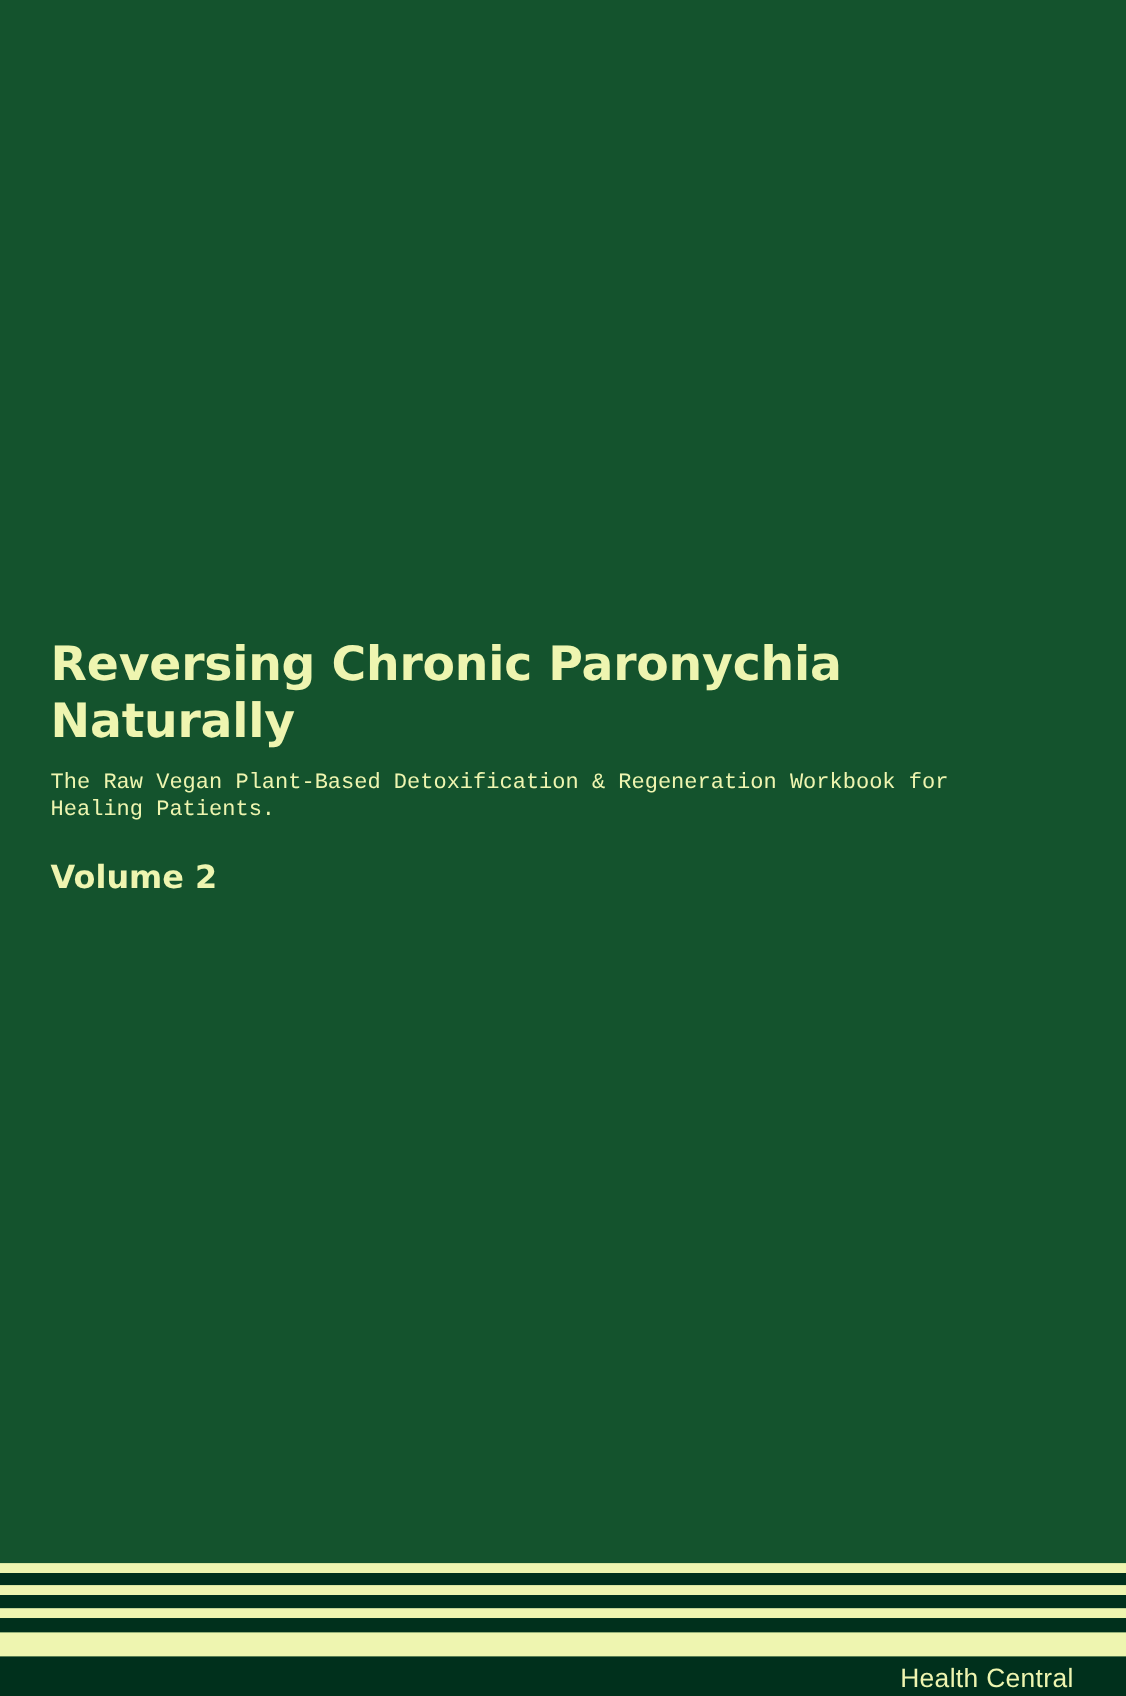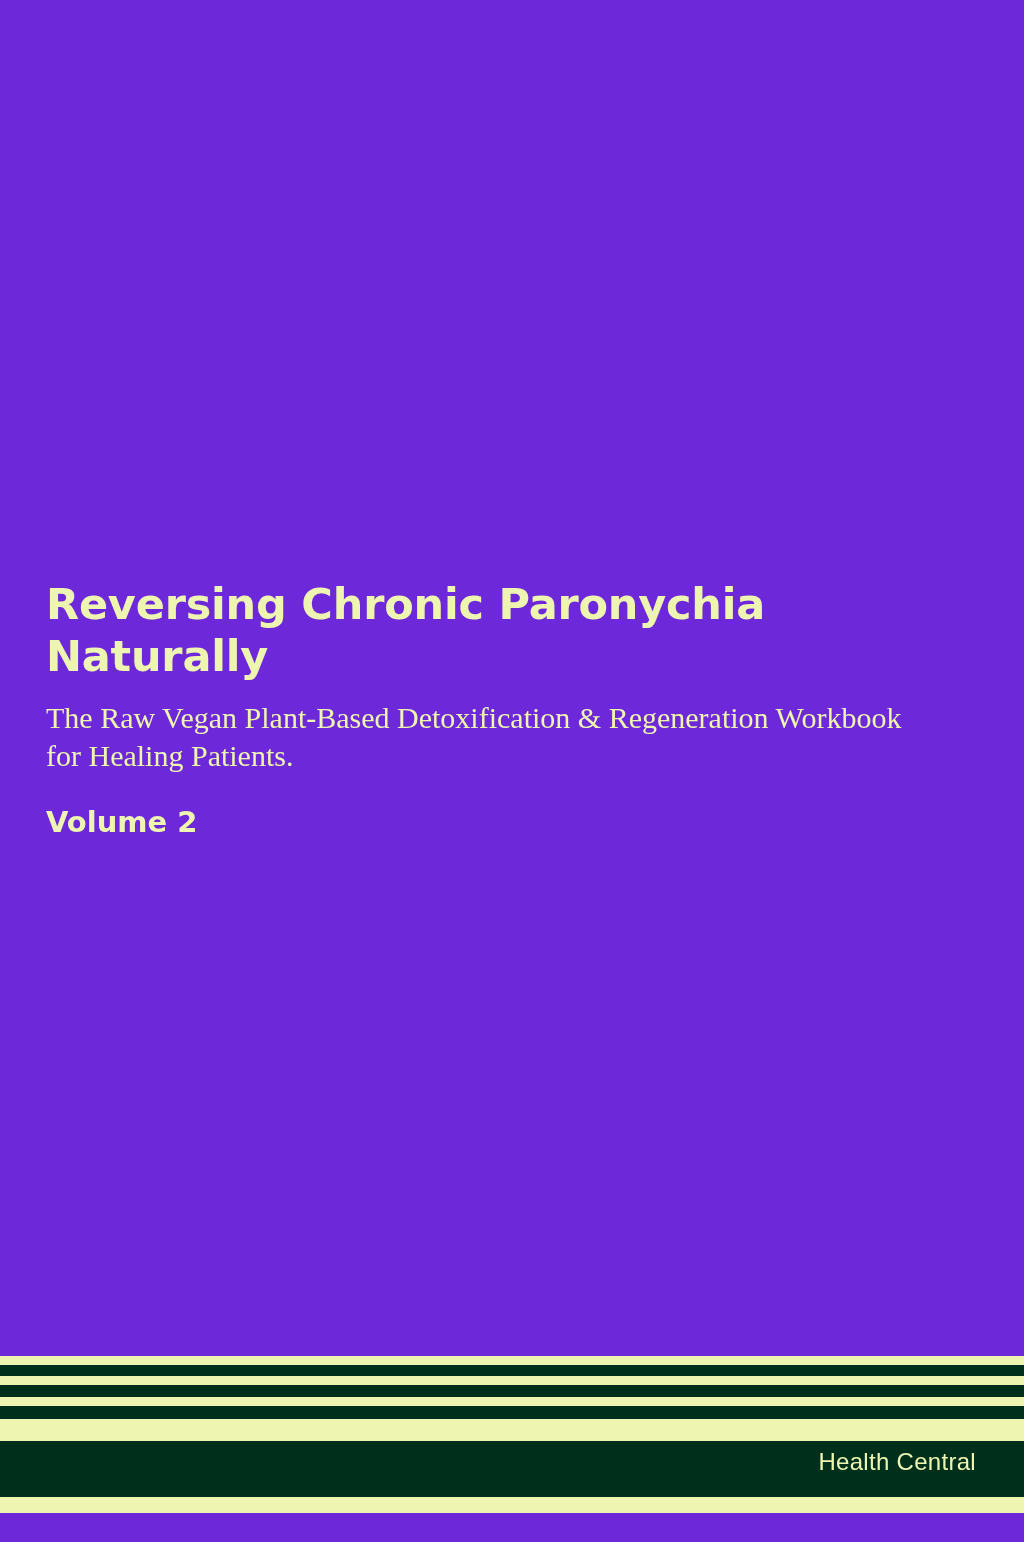--- a/index.html
+++ b/index.html
@@ -10,60 +10,60 @@
     width: 1024px;
     height: 1542px;
     background: #00301c;
     font-family: "Liberation Sans", sans-serif;
     overflow: hidden;
     position: relative;
   }
   .cover {
     position: absolute;
     inset: 0;
-    background: #6d28d9;
+    background: #14532d;
   }
   .text-block {
     position: absolute;
     left: 46px;
     top: 578px;
     width: 900px;
   }
   .book-title {
     color: #eef5b0;
     font-family: "DejaVu Sans", sans-serif;
     font-weight: bold;
     font-size: 43px;
     line-height: 1.22;
     letter-spacing: -0.2px;
     margin: 0 0 16px 0;
     max-width: 830px;
   }
   .book-subtitle {
     color: #eef5b0;
-    font-family: Liberation Serif, serif;
-    font-size: 30px;
+    font-family: Liberation Mono, monospace;
+    font-size: 20px;
     line-height: 1.27;
     margin: 0 0 30px 0;
     max-width: 870px;
   }
   .volume {
     color: #eef5b0;
     font-family: "DejaVu Sans", sans-serif;
     font-weight: bold;
     font-size: 29px;
     margin: 0;
   }
   
   .stripes {
     position: absolute;
     left: 0;
     right: 0;
     bottom: 0;
-    height: 186px;
+    height: 121px;
   }
   .stripe {
     position: absolute;
     left: 0;
     right: 0;
   }
   .s1 { top: 0px;   height: 9px;  background: #eef5b0; }
   .s2 { top: 9px;   height: 11px; background: #00301c; }
   .s3 { top: 20px;  height: 9px;  background: #eef5b0; }
   .s4 { top: 29px;  height: 12px; background: #00301c; }

